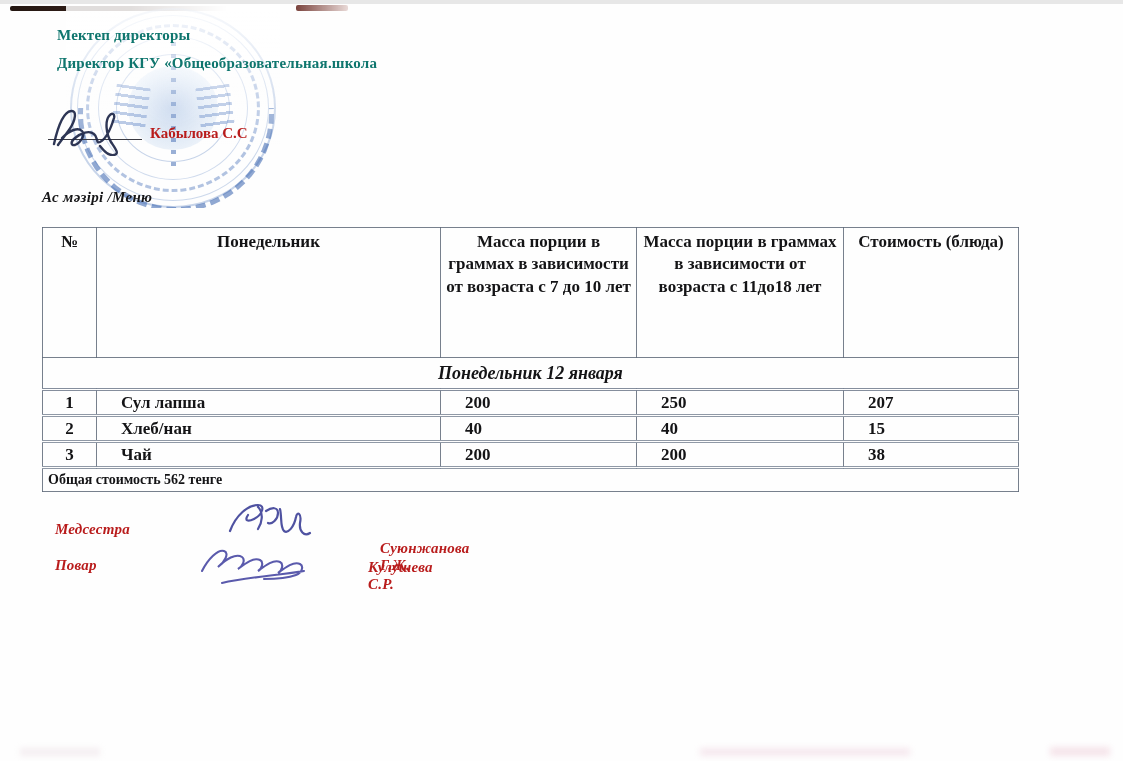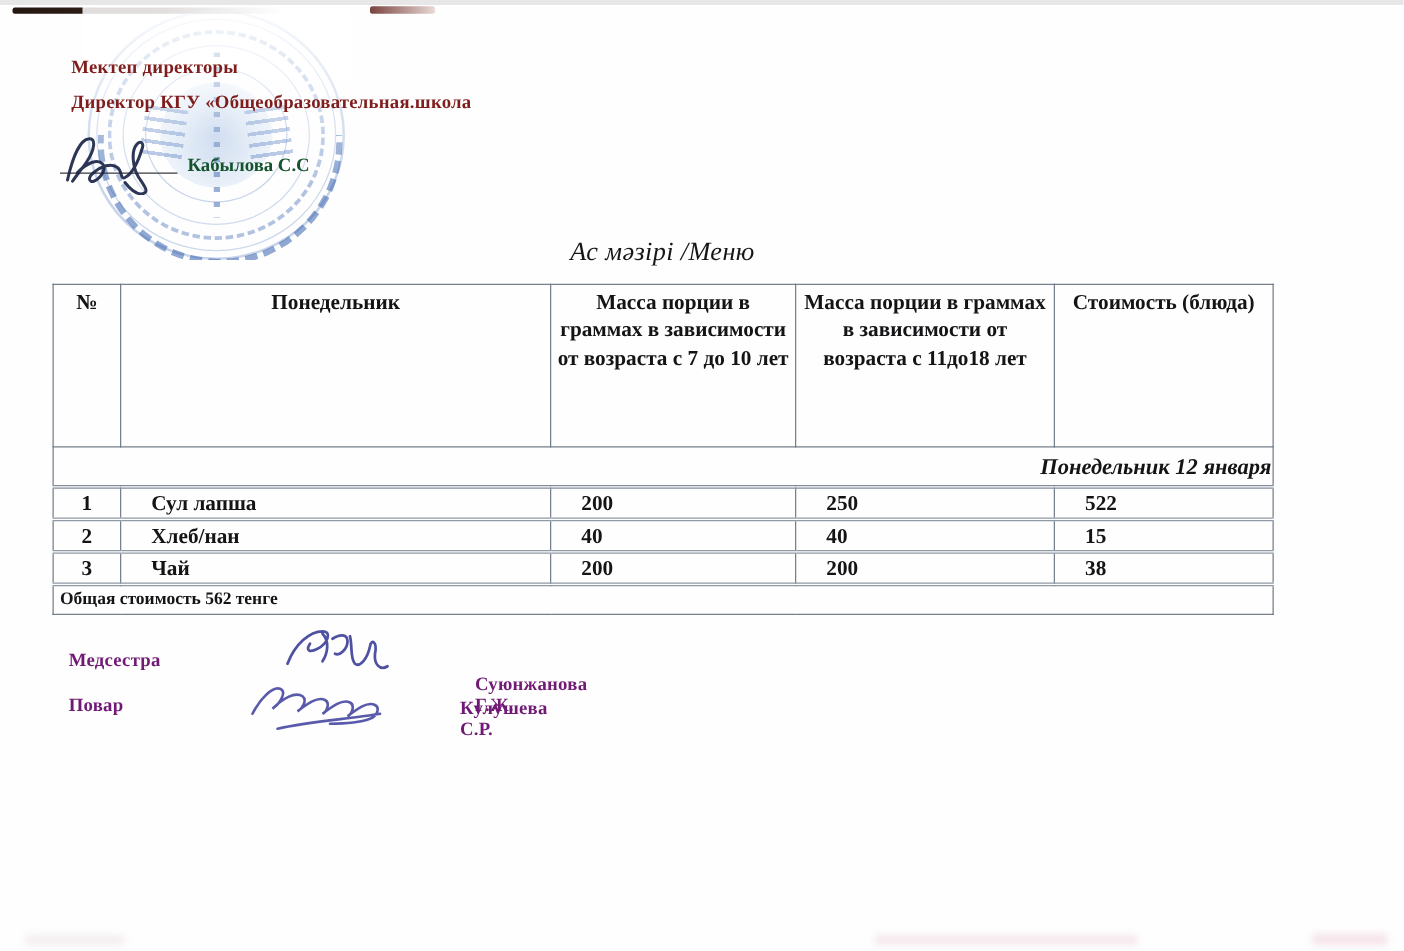--- a/index.html
+++ b/index.html
@@ -39,54 +39,54 @@
   .arc-wrap .arc{position:absolute;left:8px;top:-92px;width:186px;height:186px;border-radius:50%;
     border:5px dashed rgba(54,98,174,.55);}
   .side-text-l,.side-text-r{position:absolute;top:78px;width:34px;height:40px;
     background:repeating-linear-gradient(to bottom,rgba(80,120,190,.45) 0 3px,rgba(80,120,190,0) 3px 9px);}
   .side-text-l{left:44px;transform:rotate(8deg);}
   .side-text-r{right:44px;transform:rotate(-8deg);}
   .stamp-fade{position:absolute;inset:-4px;
     background:linear-gradient(to bottom,rgba(255,255,255,.85) 4%,rgba(255,255,255,.3) 42%,rgba(255,255,255,0) 68%);}
 
   
-  .doc-header{position:absolute;left:57px;top:40px;z-index:2;color:#7f1d1d;font-weight:700;
+  .doc-header{position:absolute;left:57px;top:21px;z-index:2;color:#0f766e;font-weight:700;
     font-size:15px;letter-spacing:.2px;}
   .doc-header .hline{height:28px;line-height:28px;white-space:nowrap;}
   .signer-row{position:absolute;left:48px;top:124px;height:28px;z-index:3;white-space:nowrap;}
   .sig-rule{display:inline-block;width:94px;border-bottom:1.6px solid #3a3a42;vertical-align:-2px;}
-  .signer-name{font-size:15px;font-weight:700;color:#14532d;margin-left:4px;}
+  .signer-name{font-size:15px;font-weight:700;color:#b91c1c;margin-left:4px;}
   .top-sign-svg{position:absolute;left:48px;top:104px;z-index:4;}
 
   
-  .doc-title{position:absolute;left:42px;top:189px;width:976px;text-align:center;z-index:2;
-    font-size:21px;font-weight:400;font-style:italic;color:#161618;letter-spacing:.3px;}
+  .doc-title{position:absolute;left:42px;top:189px;width:976px;text-align:left;z-index:2;
+    font-size:15px;font-weight:700;font-style:italic;color:#161618;letter-spacing:.3px;}
 
   
   table.menu{position:absolute;left:42px;top:227px;width:976px;border-collapse:collapse;
     table-layout:fixed;z-index:2;color:#141416;}
   table.menu,table.menu td,table.menu th{border:1.6px solid rgba(95,106,121,.85);}
   table.menu th{font-size:17px;font-weight:700;text-align:center;vertical-align:top;
     padding:3px 4px 0 4px;line-height:1.32;}
   tr.head-row{height:130px;}
   tr.day-row{height:32px;}
-  tr.day-row td{font-size:18px;font-weight:700;font-style:italic;text-align:right;
+  tr.day-row td{font-size:18px;font-weight:700;font-style:italic;text-align:center;
     border-bottom:3px double rgba(120,130,146,.9);}
   tr.data-row{height:26px;}
   tr.data-row td{font-size:17px;font-weight:700;line-height:1;}
   tr.data-row td:first-child{text-align:center;}
   tr.data-row td.cell-name,tr.data-row td.cell-num{padding-left:24px;}
   tr.data-row + tr.data-row td{border-top:3px double rgba(125,135,150,.85);}
   tr.total-row{height:24px;}
   tr.total-row td{font-size:14px;font-weight:700;padding-left:5px;
     border-top:3px double rgba(125,135,150,.85);}
 
   
   .sig-block{position:absolute;left:0;top:0;z-index:2;}
-  .sig-role{position:absolute;font-size:15px;font-weight:700;color:#701a75;letter-spacing:.2px;}
+  .sig-role{position:absolute;font-size:15px;font-weight:700;color:#b91c1c;letter-spacing:.2px;font-style:italic;}
   .role-1{left:55px;top:521px;}
   .role-2{left:55px;top:557px;}
   .name-1{left:380px;top:540px;}
   .name-2{left:368px;top:559px;}
   .hand-sign-svg{position:absolute;left:192px;top:497px;z-index:3;}
 </style>
 </head>
 <body>
 
 <div class="page">
@@ -149,21 +149,21 @@
         <th>Стоимость (блюда)</th>
       </tr>
       <tr class="day-row">
         <td colspan="5">Понедельник 12 января</td>
       </tr>
       <tr class="data-row">
         <td>1</td>
         <td class="cell-name">Сул лапша</td>
         <td class="cell-num">200</td>
         <td class="cell-num">250</td>
-        <td class="cell-num">522</td>
+        <td class="cell-num">207</td>
       </tr>
       <tr class="data-row">
         <td>2</td>
         <td class="cell-name">Хлеб/нан</td>
         <td class="cell-num">40</td>
         <td class="cell-num">40</td>
         <td class="cell-num">15</td>
       </tr>
       <tr class="data-row">
         <td>3</td>

